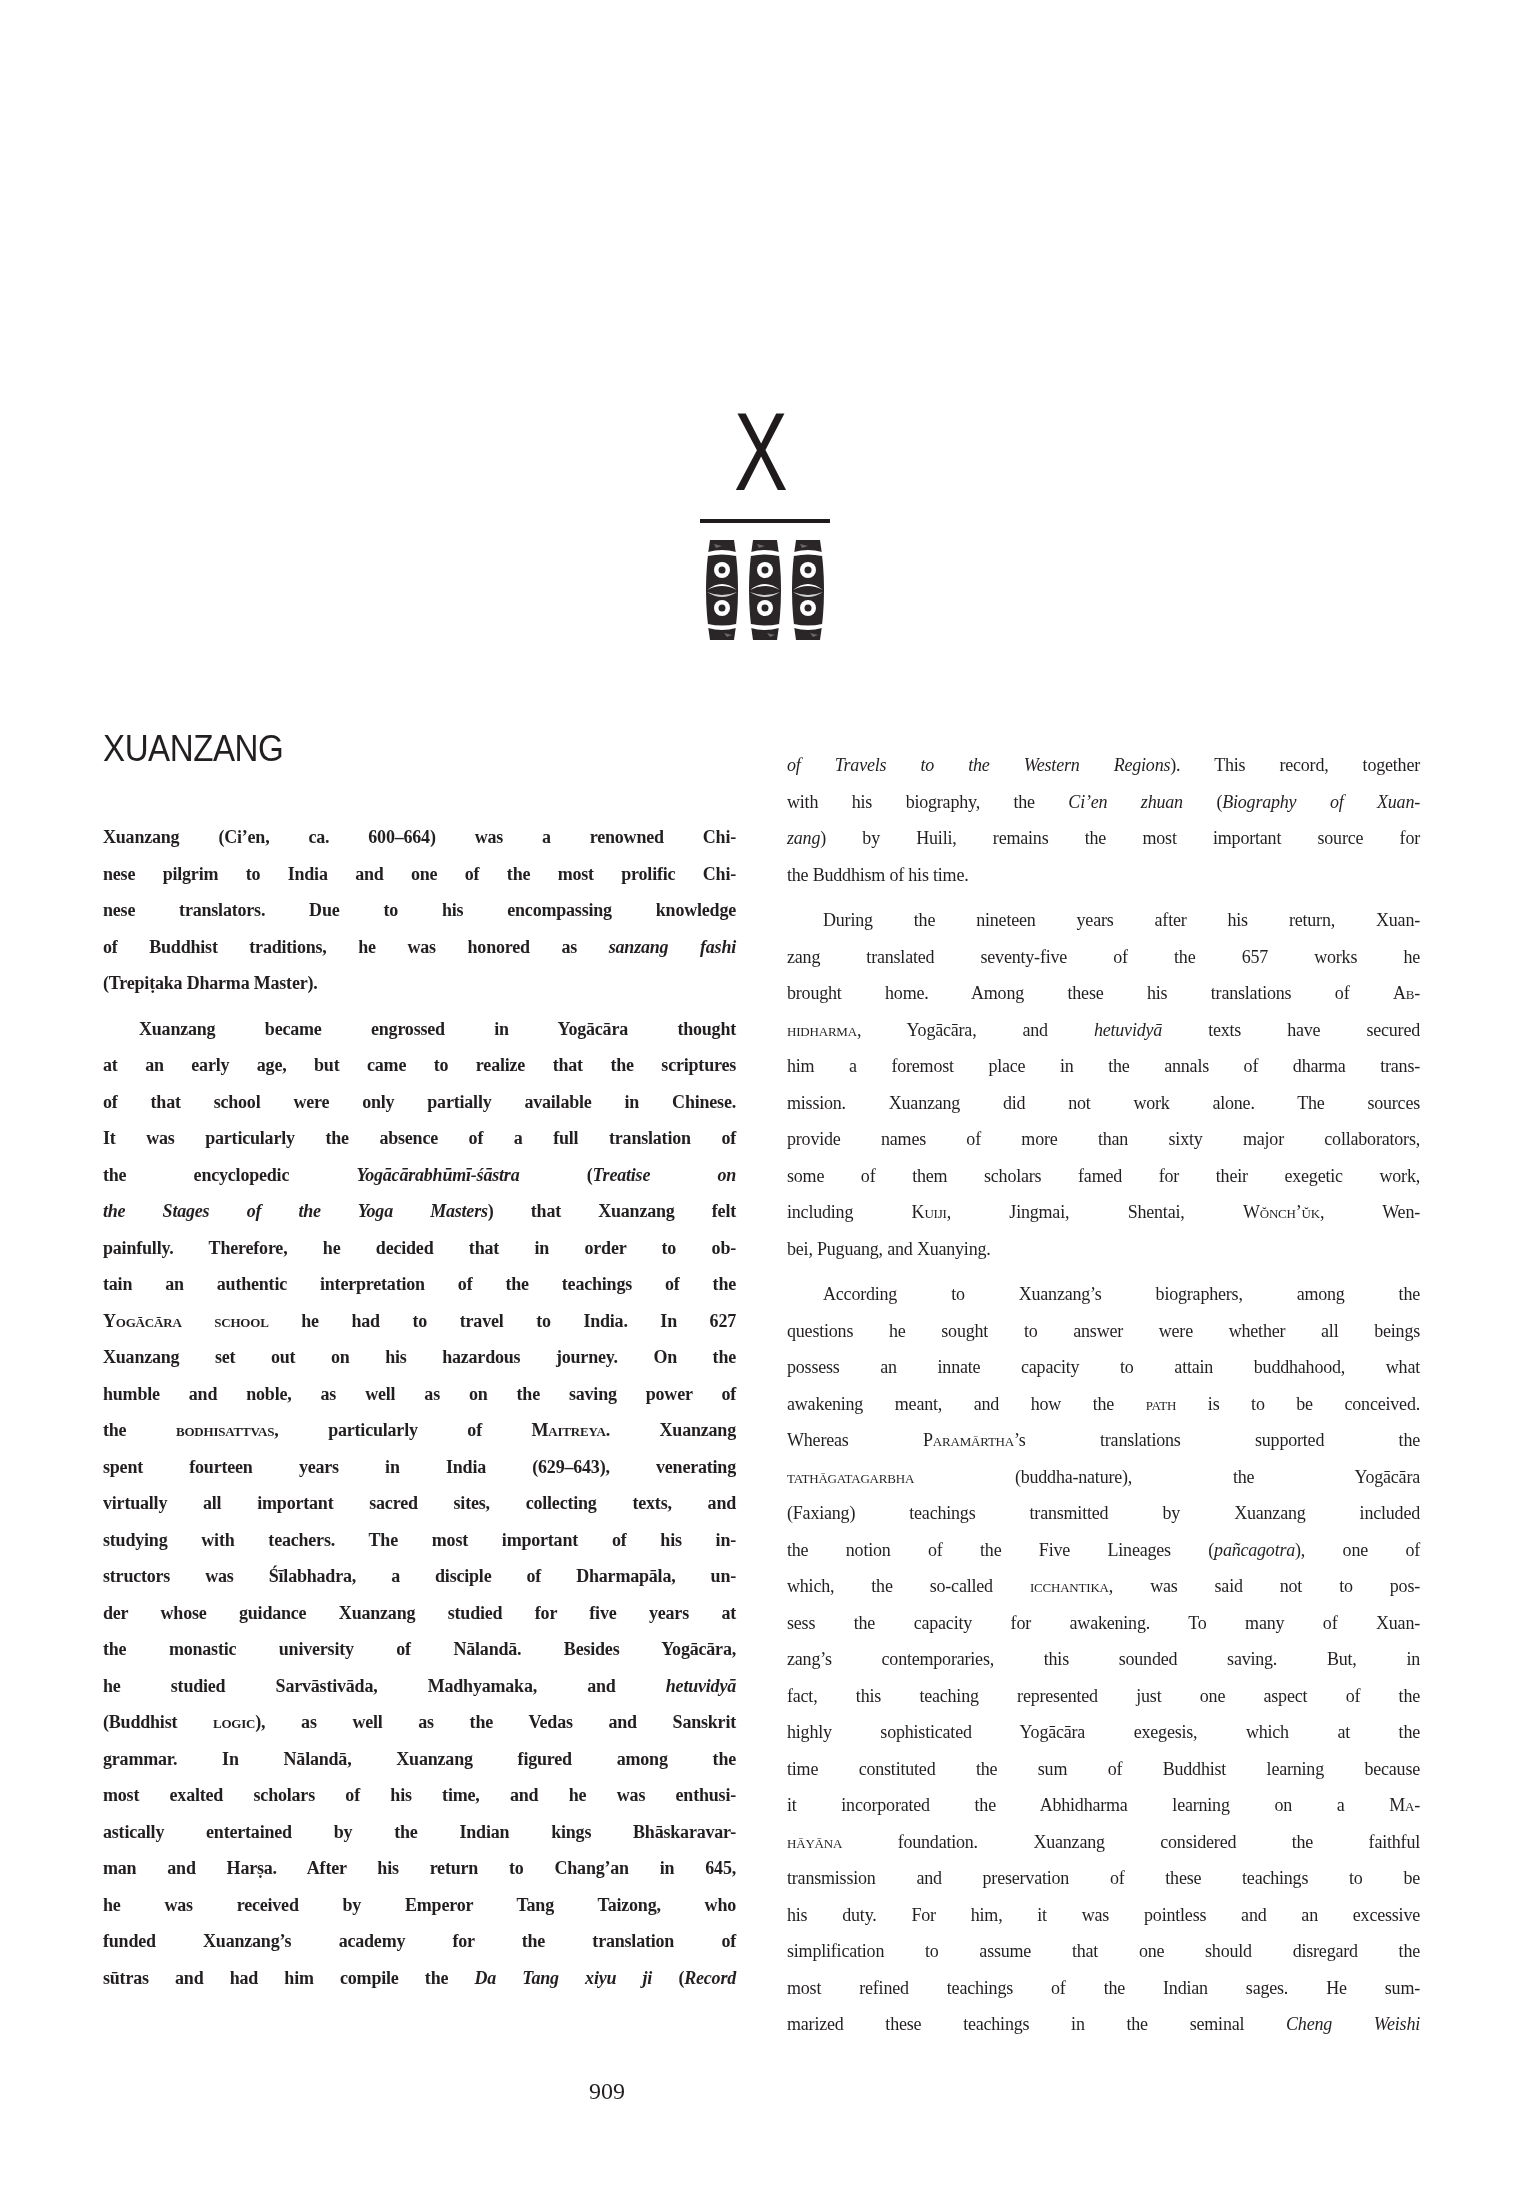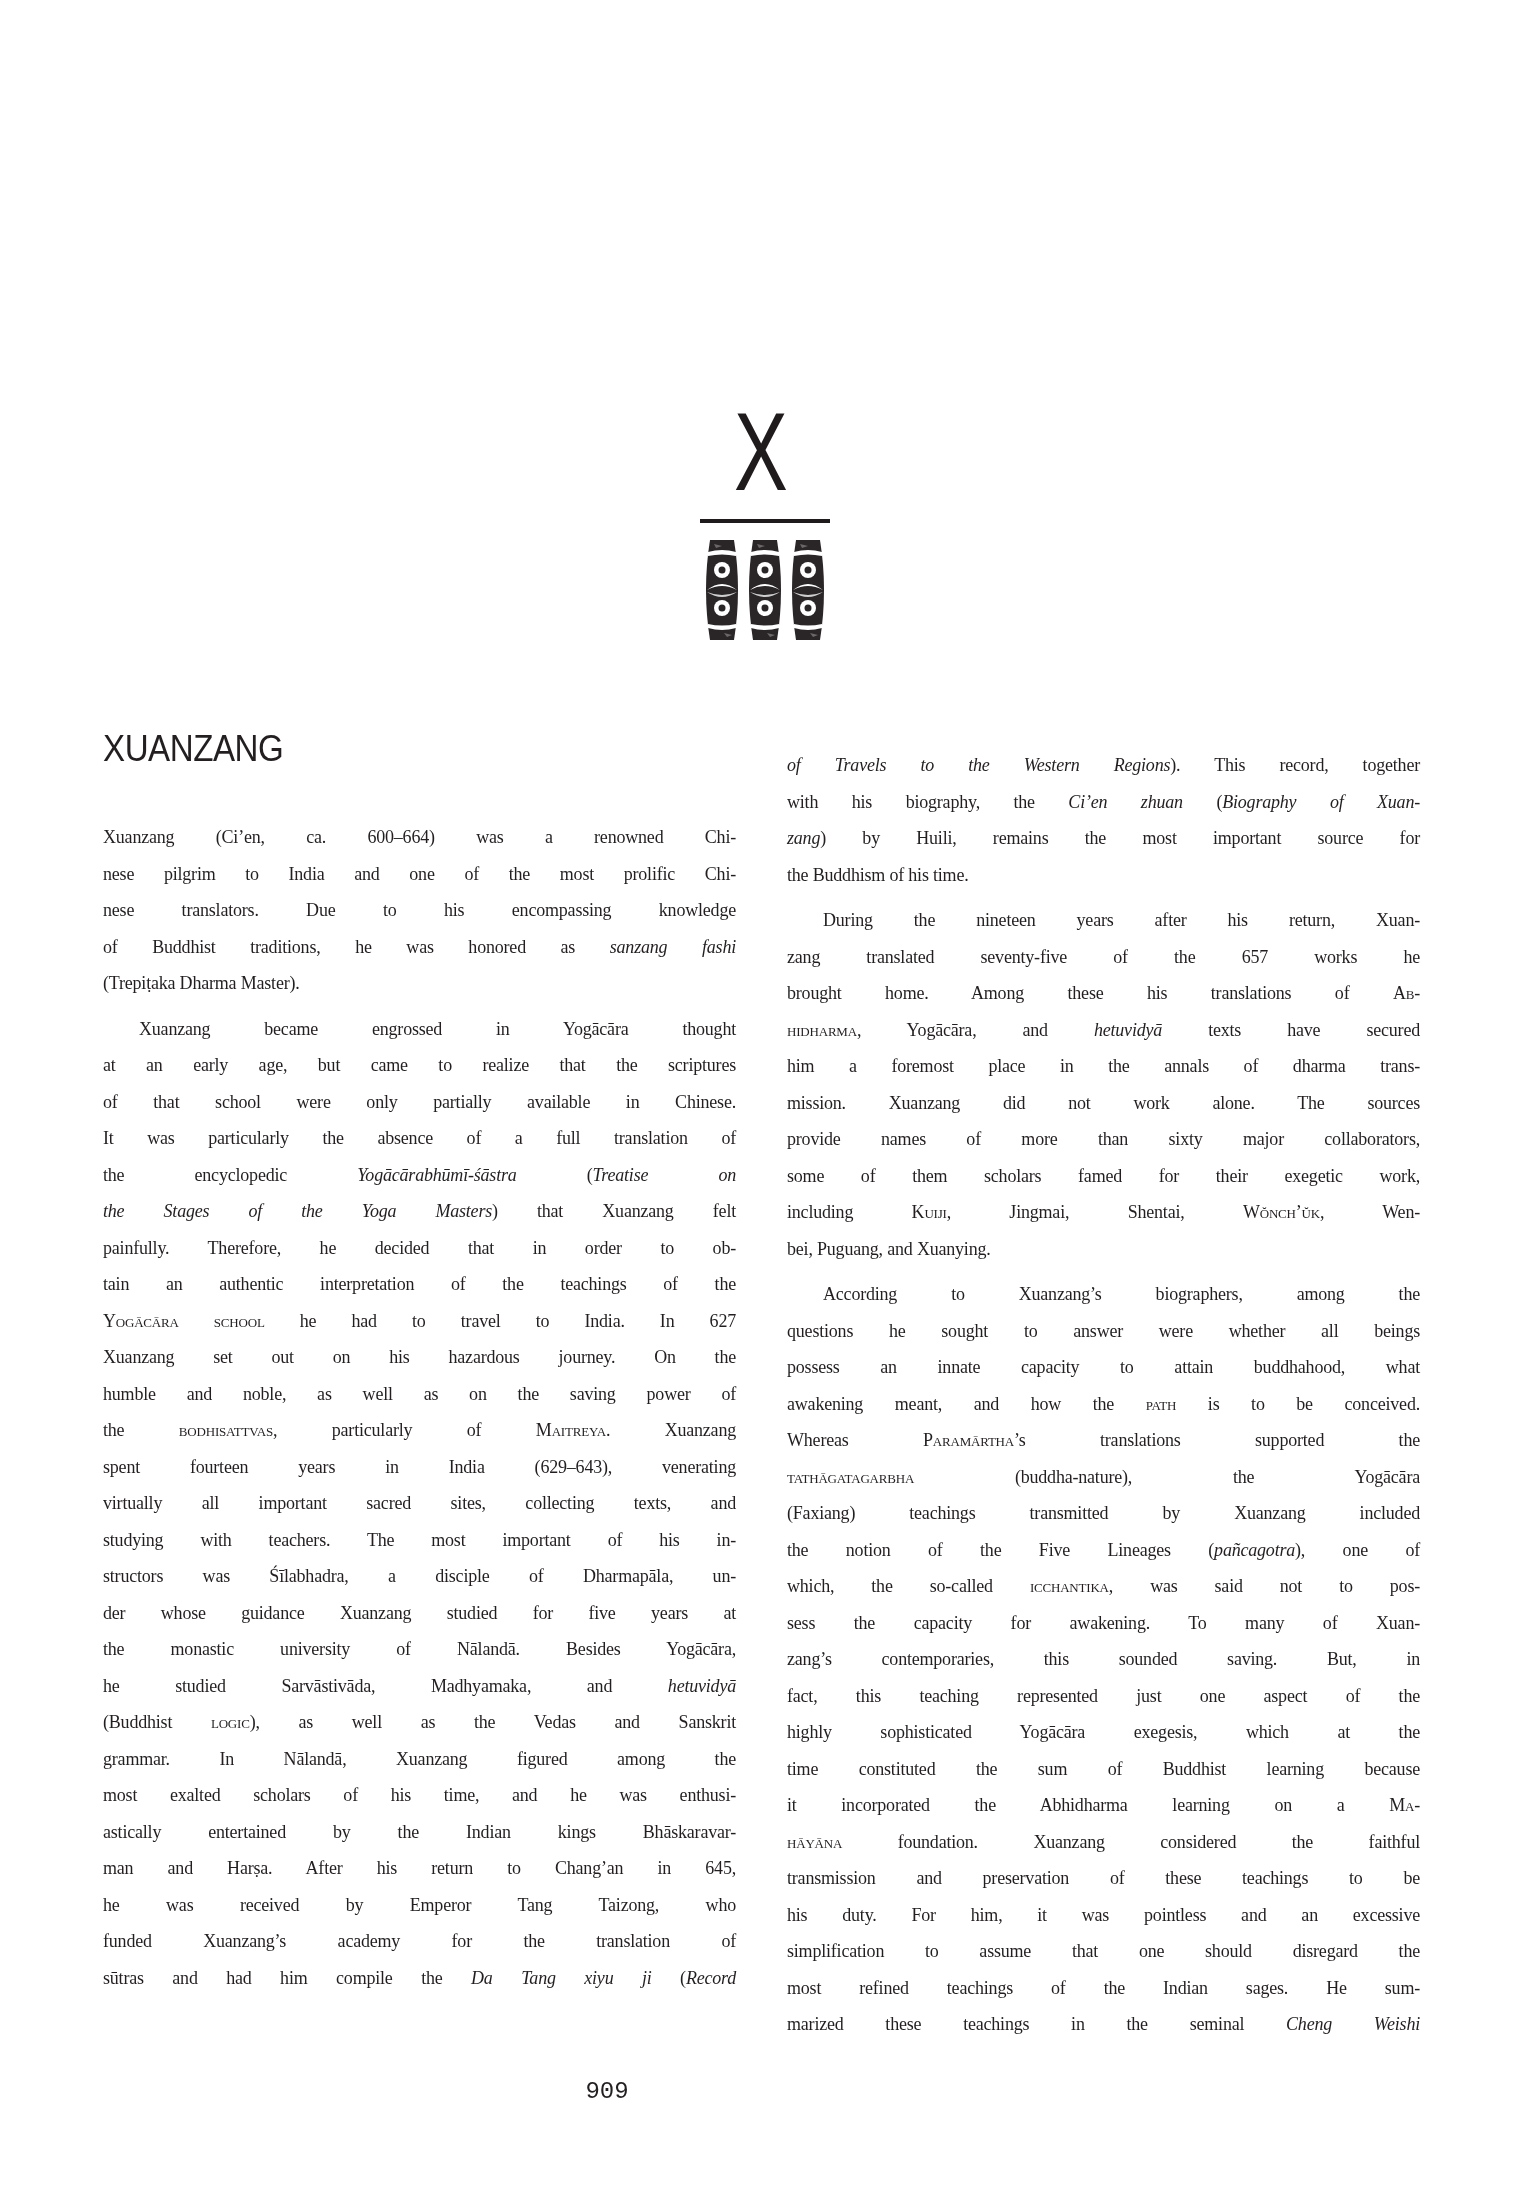--- a/index.html
+++ b/index.html
@@ -11,34 +11,34 @@
     color: #1f1b1c;
   }
   .rule { position: absolute; left: 700px; width: 130px; top: 519px; height: 4px; background: #1f1b1c; }
   .beads { position: absolute; left: 700px; top: 540px; width: 130px; height: 100px; }
   .heading {
     position: absolute; left: 103px; top: 731px;
     font-family: "Liberation Sans", sans-serif; font-size: 36px; line-height: 36px;
     letter-spacing: -0.5px; color: #231f20; transform: scaleX(0.92); transform-origin: 0 0;
   }
   .col { position: absolute; width: 633px; font-family: "Liberation Serif", serif; font-size: 18px; margin-top: 24px; }
-  .col-left { left: 103px; top: 795px; }
+  .col-left { left: 103px; top: 795px; font-weight: bold; }
   .col-right { left: 787px; top: 723px; }
   .line {
     height: 36.5px; line-height: 36.5px; white-space: nowrap;
     text-align: justify; text-align-last: justify; letter-spacing: -0.2px;
   }
   .line.last { text-align-last: left; }
   .line.indent { text-indent: 36px; }
   .para-gap { height: 9px; }
   .it { font-style: italic; }
   .sc { font-variant: small-caps; }
   .pagenum {
     position: absolute; left: 0; width: 1214px; top: 2078px; text-align: center;
-    font-family: Liberation Mono, monospace; font-size: 24px; color: #231f20;
+    font-family: Liberation Serif, serif; font-size: 24px; color: #231f20;
   }
 </style>
 </head>
 <body>
 
 <div class="letter">X</div>
 <div class="rule"></div>
 
 <svg class="beads" viewBox="0 0 130 100">
   <defs>

